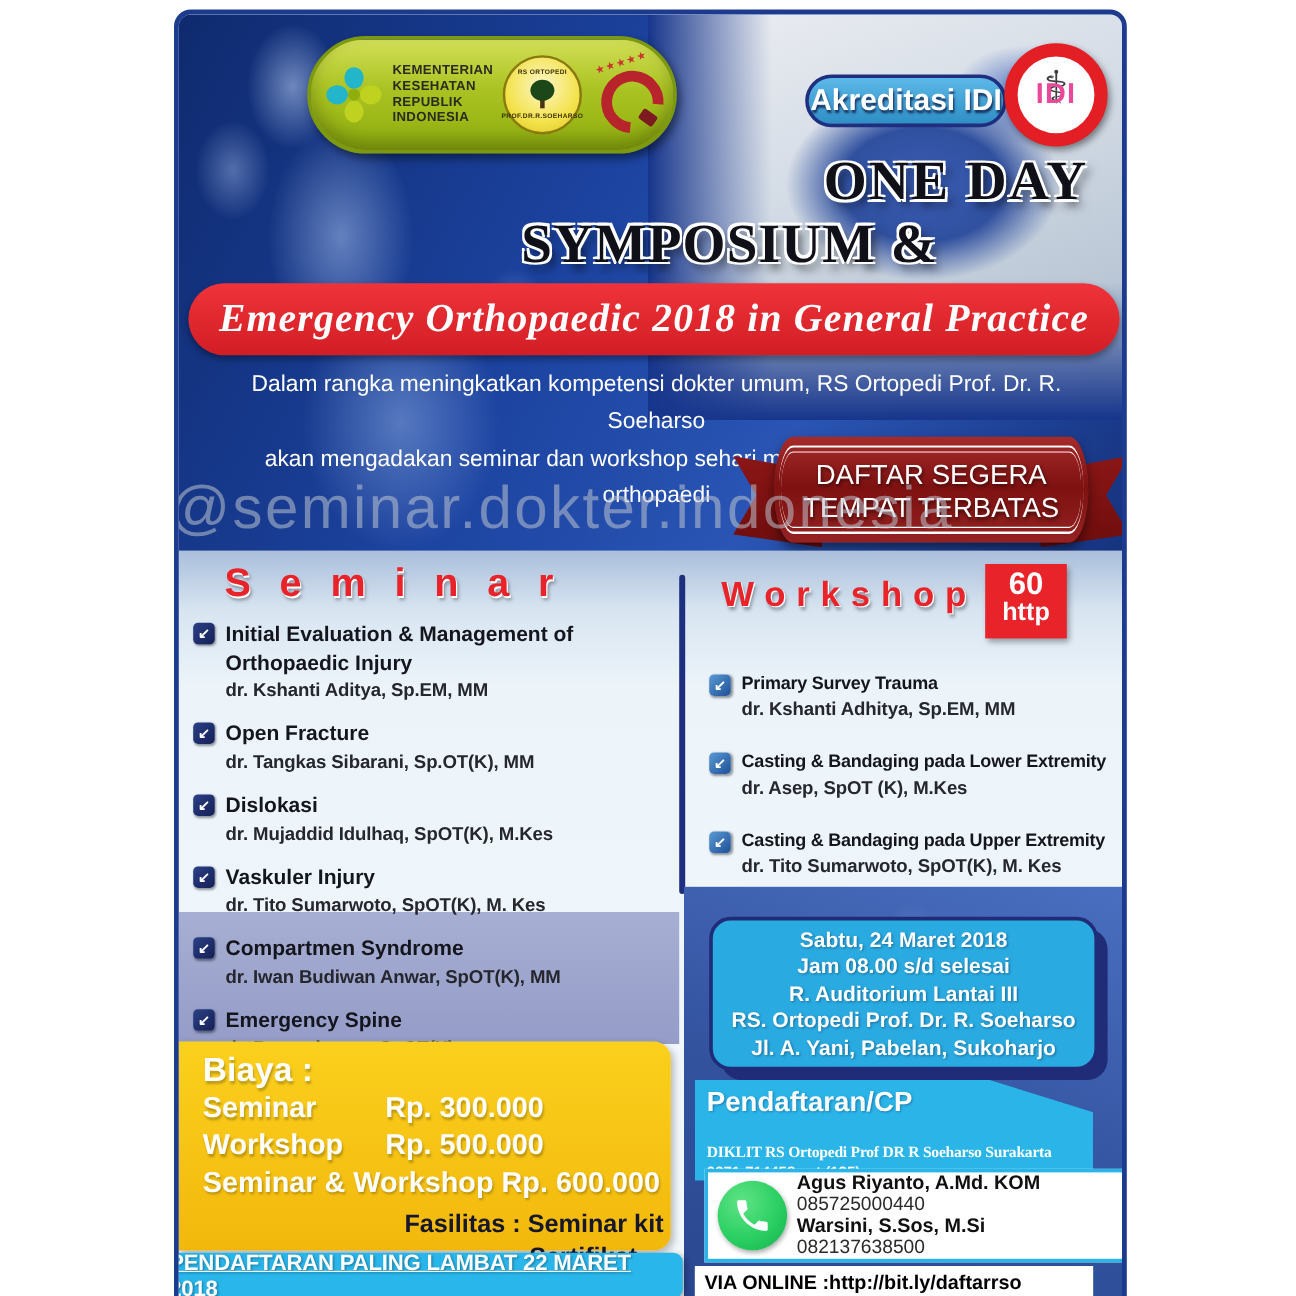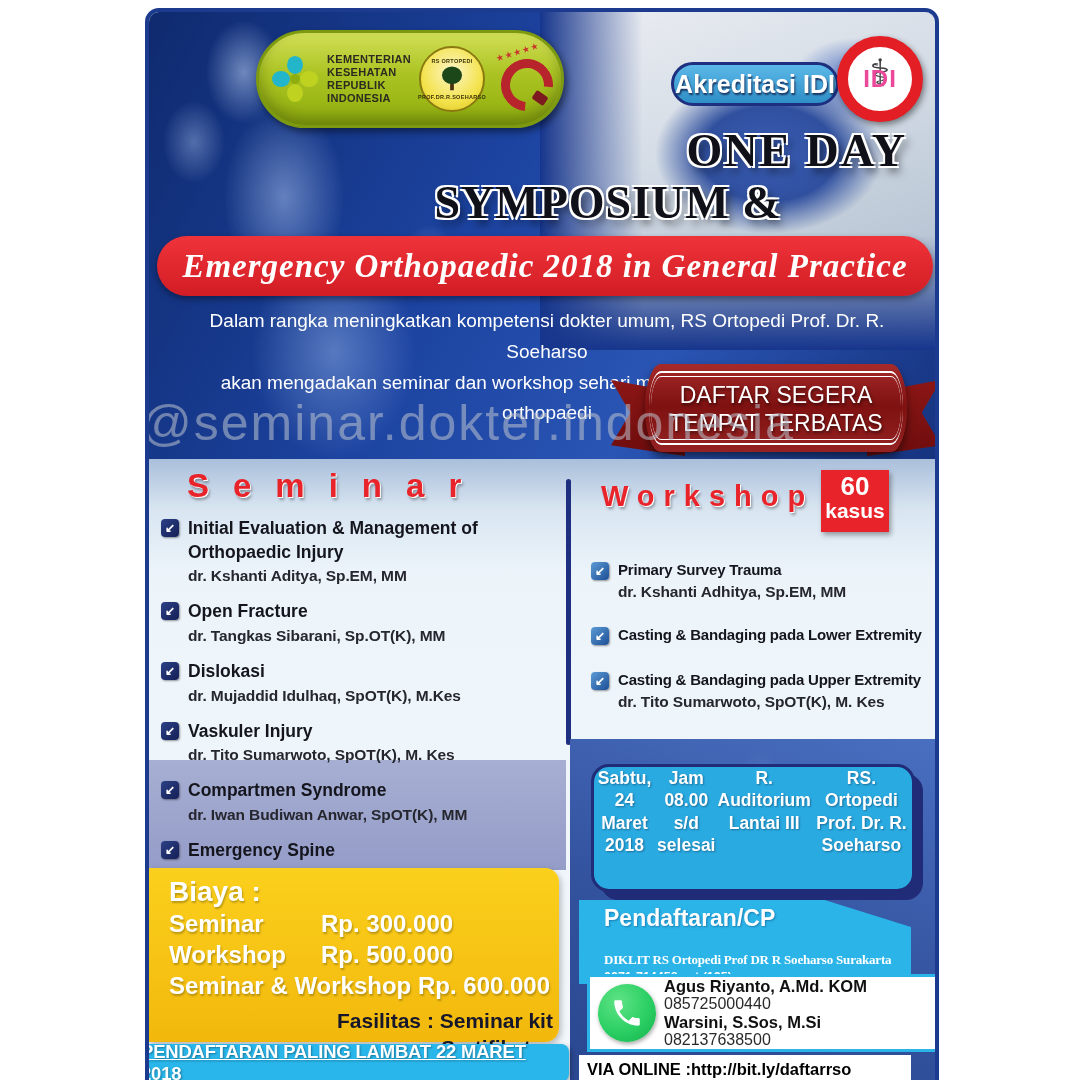--- a/index.html
+++ b/index.html
@@ -118,24 +118,24 @@
   .deadline{left:-8px;top:585px;width:428px;height:38px;background:#29b6ea;border-radius:8px;z-index:5;
     display:flex;align-items:center;justify-content:center;box-shadow:2px 2px 5px rgba(0,0,0,.3);}
   .deadline span{color:#fff;font-weight:bold;font-size:18.5px;text-decoration:underline;
     letter-spacing:-.2px;text-shadow:1px 1px 2px rgba(0,0,0,.35);}
   
   .blue-block{left:421px;top:280px;right:0;bottom:0;background:
     radial-gradient(ellipse 55px 150px at 52% 35%, rgba(215,228,250,.4), transparent 72%),
     linear-gradient(200deg,#4a6fc0 0%,#33539f 55%,#2a4790 100%);}
   .event-box{left:442px;top:305px;width:324px;height:128px;background:#29aae1;z-index:6;
     border:3px solid #202c77;border-radius:18px;box-shadow:9px 9px 0 -1px #202c77;box-sizing:border-box;
-    display:flex;flex-direction:row;justify-content:center;text-align:center;
+    display:flex;flex-direction:column;justify-content:center;text-align:center;
     color:#fff;font-weight:bold;font-size:17.5px;line-height:1.28;text-shadow:1px 1px 2px rgba(0,0,30,.35);}
   .cp-box{left:430px;top:441px;width:332px;height:84px;background:#2ab4e8;z-index:6;box-sizing:border-box;
-    clip-path:polygon(0 0,74% 0,100% 32%,100% 100%,0 100%);padding:5px 25px;color:#fff;}
+    clip-path:polygon(0 0,74% 0,100% 32%,100% 100%,0 100%);padding:5px 10px;color:#fff;}
   .cp-h{font-size:23px;font-weight:bold;text-shadow:1px 1px 2px rgba(0,0,60,.3);}
   .cp-org{font-size:13px;font-weight:bold;margin-top:20px;letter-spacing:-.2px;white-space:nowrap;font-family:Liberation Serif, serif;}
   .cp-ph{font-size:12.5px;font-weight:bold;margin-top:2px;}
   .wa-box{left:438px;top:515px;width:362px;height:78px;background:#fff;z-index:6;box-sizing:border-box;
     border:3px solid #2ab4e8;display:flex;align-items:center;gap:8px;padding:4px 8px;}
   .wa{width:58px;height:58px;border-radius:50%;flex:0 0 auto;
     background:radial-gradient(circle at 35% 30%,#5fe385 0%,#2bcf63 55%,#13b14c 100%);
     display:flex;align-items:center;justify-content:center;box-shadow:1px 2px 4px rgba(0,0,0,.35);}
   .wa svg{width:34px;height:34px;}
   .wa-names{line-height:1.12;white-space:nowrap;}
@@ -268,53 +268,55 @@
              <div class="it-s">dr. Romaniyanto, SpOT(K)</div>
           </div>
       </div>
     </div>
 
     <div class="abs purple-band"></div>
 
     <div class="abs sec-title wrk-title">Workshop</div>
     <div class="abs seat">
       <div class="n">60</div>
-      <div class="s">kasus</div>
+      <div class="s">http</div>
     </div>
 
     <div class="list wrk-list">
       <div class="item">
         <span class="bullet">↙</span>
         <div>
             <div class="it-t">Primary Survey Trauma</div>
              <div class="it-s">dr. Kshanti Adhitya, Sp.EM, MM</div>
           </div>
       </div>
       <div class="item">
         <span class="bullet">↙</span>
         <div>
             <div class="it-t">Casting &amp; Bandaging pada Lower Extremity</div>
+             <div class="it-s">dr. Asep, SpOT (K), M.Kes</div>
           </div>
       </div>
       <div class="item">
         <span class="bullet">↙</span>
         <div>
             <div class="it-t">Casting &amp; Bandaging pada Upper Extremity</div>
              <div class="it-s">dr. Tito Sumarwoto, SpOT(K), M. Kes</div>
           </div>
       </div>
     </div>
 
     <div class="abs blue-block"></div>
 
     <div class="abs event-box">
       <div>Sabtu, 24 Maret 2018</div>
       <div>Jam 08.00 s/d selesai</div>
       <div>R. Auditorium Lantai III</div>
       <div>RS. Ortopedi Prof. Dr. R. Soeharso</div>
+      <div>Jl. A. Yani, Pabelan, Sukoharjo</div>
     </div>
 
     <div class="abs price-box">
       <div class="price-h">Biaya :</div>
       <div class="price-row">
         <span class="lbl">Seminar</span>
         <span>Rp. 300.000</span>
       </div>
       <div class="price-row">
         <span class="lbl">Workshop</span>

